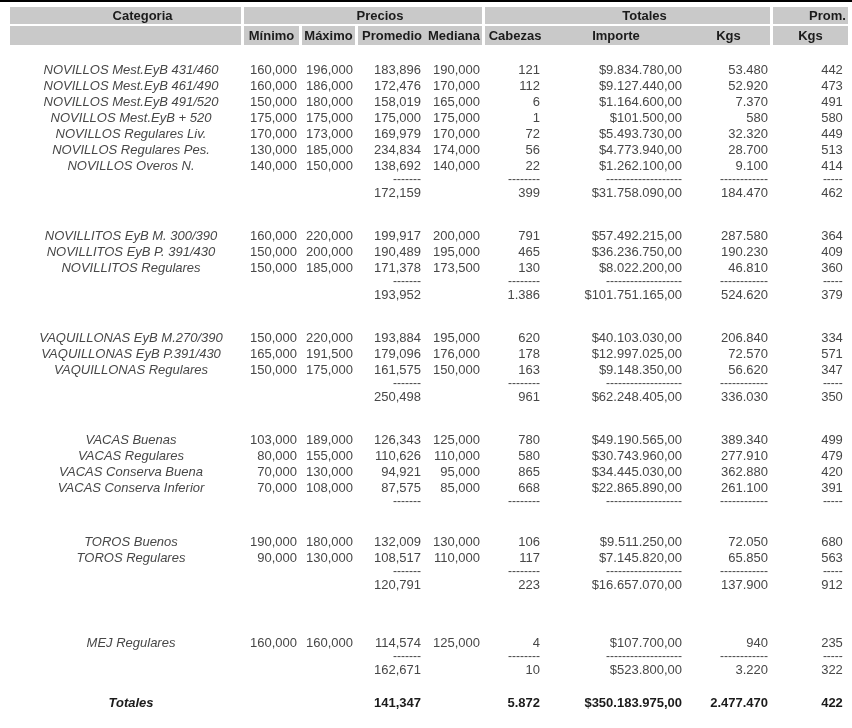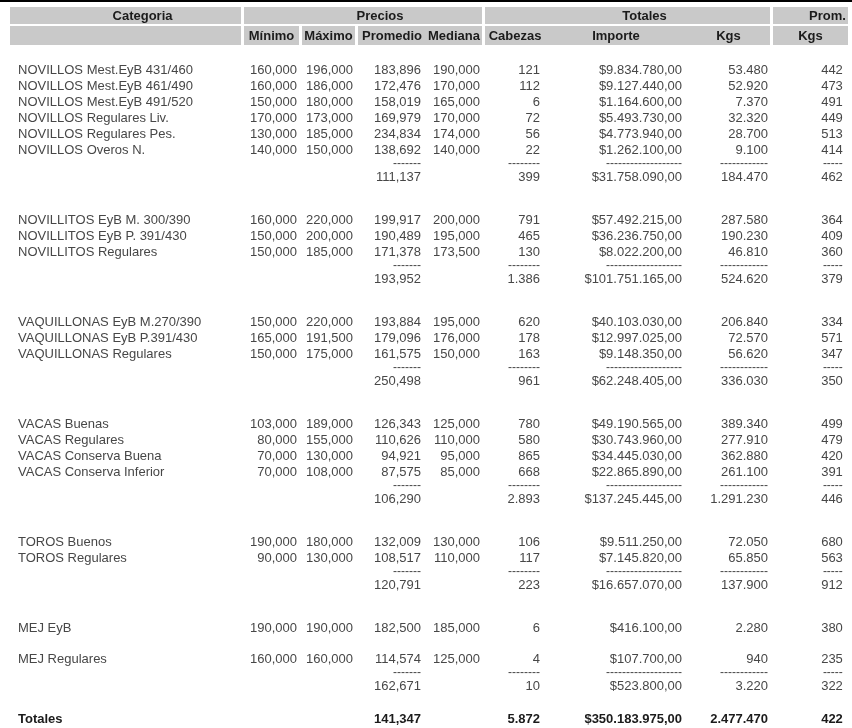--- a/index.html
+++ b/index.html
@@ -10,21 +10,21 @@
     margin:5px 0 0 10px; }
   col.c-cat{width:234px} col.c-min{width:58px} col.c-max{width:56px}
   col.c-prom{width:68px} col.c-med{width:52px} col.c-cab{width:60px}
   col.c-imp{width:142px} col.c-kgs{width:86px} col.c-promkg{width:72px}
   th { background:#c9c9c9; font-size:13px; font-weight:bold; color:#1b1b1b;
     height:19px; text-align:center; padding:0 2px; white-space:nowrap; overflow:hidden; }
   th.sep { border-right:3px solid #ffffff; }
   thead tr.hrow1 th { border-bottom:2px solid #ffffff;padding-left:36px; }
   td { font-size:13px; color:#474747; height:16px; line-height:16px;
     padding:0 5px 0 0; text-align:right; white-space:nowrap; overflow:hidden; }
-  td.c-cat { text-align:left; padding:0 0 0 8px; }
+  td.c-cat { text-align:center; padding:0 0 0 8px;font-style:italic; }
   tr.r-dashes td { font-size:12px; height:11px; line-height:11px; letter-spacing:0; }
   tr.r-totals td { font-weight:bold; color:#1b1b1b; }
   tr.r-gap td { height:27px; }
   tr.gap-sm td { height:15px; }
   tr.gap-md td { height:17px; }
 </style>
 </head>
 <body>
 
 <div class="topline"></div>
@@ -91,20 +91,31 @@
         <td class="c-min">150,000</td>
         <td class="c-max">180,000</td>
         <td class="c-prom">158,019</td>
         <td class="c-med">165,000</td>
         <td class="c-cab">6</td>
         <td class="c-imp">$1.164.600,00</td>
         <td class="c-kgs">7.370</td>
         <td class="c-promkg">491</td>
       </tr>
       <tr class="r-data">
+        <td class="c-cat">NOVILLOS Mest.EyB + 520</td>
+        <td class="c-min">175,000</td>
+        <td class="c-max">175,000</td>
+        <td class="c-prom">175,000</td>
+        <td class="c-med">175,000</td>
+        <td class="c-cab">1</td>
+        <td class="c-imp">$101.500,00</td>
+        <td class="c-kgs">580</td>
+        <td class="c-promkg">580</td>
+      </tr>
+      <tr class="r-data">
         <td class="c-cat">NOVILLOS Regulares Liv.</td>
         <td class="c-min">170,000</td>
         <td class="c-max">173,000</td>
         <td class="c-prom">169,979</td>
         <td class="c-med">170,000</td>
         <td class="c-cab">72</td>
         <td class="c-imp">$5.493.730,00</td>
         <td class="c-kgs">32.320</td>
         <td class="c-promkg">449</td>
       </tr>
@@ -138,21 +149,21 @@
         <td class="c-med"></td>
         <td class="c-cab">--------</td>
         <td class="c-imp">-------------------</td>
         <td class="c-kgs">------------</td>
         <td class="c-promkg">-----</td>
       </tr>
       <tr class="r-subtotal">
         <td class="c-cat"></td>
         <td class="c-min"></td>
         <td class="c-max"></td>
-        <td class="c-prom">111,137</td>
+        <td class="c-prom">172,159</td>
         <td class="c-med"></td>
         <td class="c-cab">399</td>
         <td class="c-imp">$31.758.090,00</td>
         <td class="c-kgs">184.470</td>
         <td class="c-promkg">462</td>
       </tr>
       <tr class="r-gap gap-lg">
         <td colspan="9"></td>
       </tr>
       <tr class="r-data">
@@ -319,31 +330,20 @@
         <td class="c-cat"></td>
         <td class="c-min"></td>
         <td class="c-max"></td>
         <td class="c-prom">-------</td>
         <td class="c-med"></td>
         <td class="c-cab">--------</td>
         <td class="c-imp">-------------------</td>
         <td class="c-kgs">------------</td>
         <td class="c-promkg">-----</td>
       </tr>
-      <tr class="r-subtotal">
-        <td class="c-cat"></td>
-        <td class="c-min"></td>
-        <td class="c-max"></td>
-        <td class="c-prom">106,290</td>
-        <td class="c-med"></td>
-        <td class="c-cab">2.893</td>
-        <td class="c-imp">$137.245.445,00</td>
-        <td class="c-kgs">1.291.230</td>
-        <td class="c-promkg">446</td>
-      </tr>
       <tr class="r-gap gap-lg">
         <td colspan="9"></td>
       </tr>
       <tr class="r-data">
         <td class="c-cat">TOROS Buenos</td>
         <td class="c-min">190,000</td>
         <td class="c-max">180,000</td>
         <td class="c-prom">132,009</td>
         <td class="c-med">130,000</td>
         <td class="c-cab">106</td>
@@ -380,31 +380,20 @@
         <td class="c-prom">120,791</td>
         <td class="c-med"></td>
         <td class="c-cab">223</td>
         <td class="c-imp">$16.657.070,00</td>
         <td class="c-kgs">137.900</td>
         <td class="c-promkg">912</td>
       </tr>
       <tr class="r-gap gap-lg">
         <td colspan="9"></td>
       </tr>
-      <tr class="r-data">
-        <td class="c-cat">MEJ EyB</td>
-        <td class="c-min">190,000</td>
-        <td class="c-max">190,000</td>
-        <td class="c-prom">182,500</td>
-        <td class="c-med">185,000</td>
-        <td class="c-cab">6</td>
-        <td class="c-imp">$416.100,00</td>
-        <td class="c-kgs">2.280</td>
-        <td class="c-promkg">380</td>
-      </tr>
       <tr class="r-gap gap-sm">
         <td colspan="9"></td>
       </tr>
       <tr class="r-data">
         <td class="c-cat">MEJ Regulares</td>
         <td class="c-min">160,000</td>
         <td class="c-max">160,000</td>
         <td class="c-prom">114,574</td>
         <td class="c-med">125,000</td>
         <td class="c-cab">4</td>

